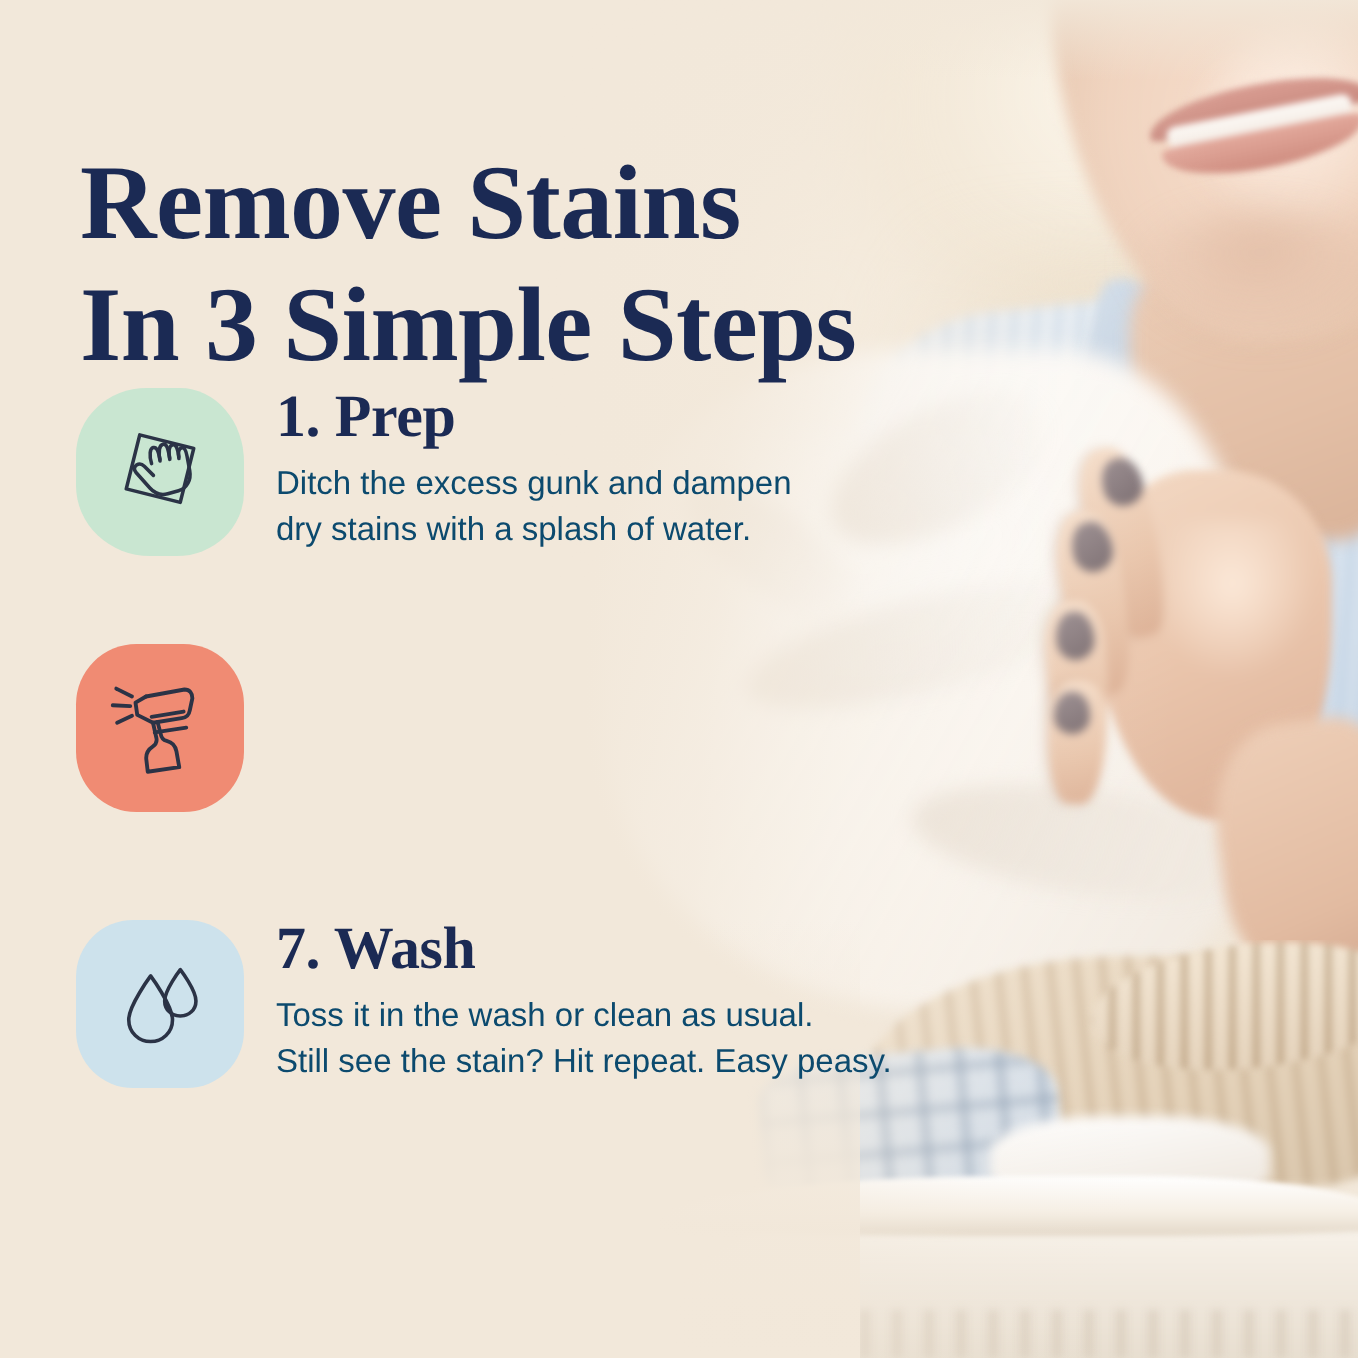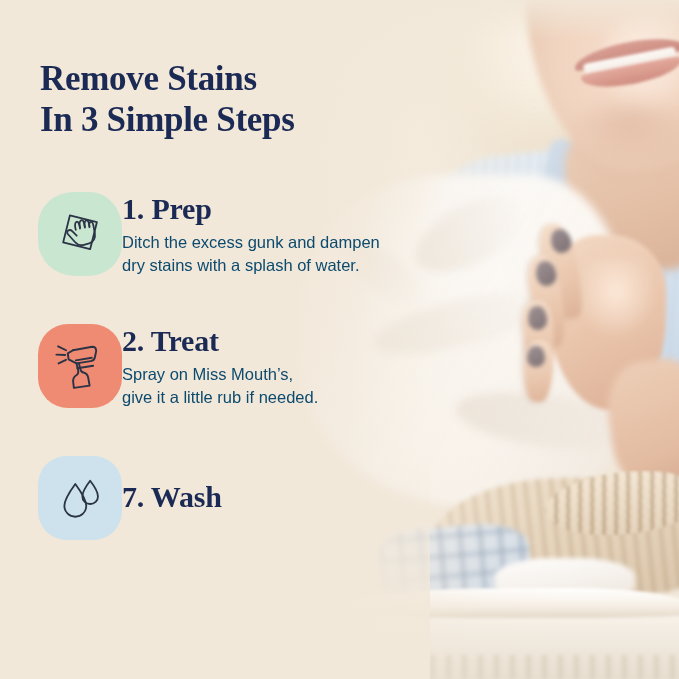--- a/index.html
+++ b/index.html
@@ -331,31 +331,32 @@
     position: absolute;
     inset: 0;
   }
   .headline {
     position: absolute;
     left: 40px; top: 36px;
     width: 540px;
     color: #1b2a54;
     font-family: "Liberation Serif", "DejaVu Serif", serif;
     font-weight: bold;
-    font-size: 35px;
+    font-size: 53px;
     line-height: 1.16;
     letter-spacing: -0.3px;
     white-space: pre-line;
   }
 
   .step {
     position: absolute;
     left: 38px;
     display: flex;
-    align-items: center;
+    align-items: flex-end;
+    gap: 16px;
   }
   .step-1 { top: 190px; }
   .step-2 { top: 322px; }
   .step-3 { top: 456px; }
 
   .icon-tile {
     flex: 0 0 auto;
     width: 84px;
     height: 84px;
     border-radius: 34% 34% 34% 34% / 34% 34% 34% 34%;
@@ -475,33 +476,30 @@
           <path d="M24 14 L46 10 c3 0 4.5 2 4.5 5 L49 22 c-0.4 2.6 -2 4 -4.6 4.4 L28 29"></path>
           <path d="M24 14 L18 17.5 L19 24.5 L28 29"></path>
           <path d="M28 29 L30 38 c0.4 2.4 -0.6 3.6 -2.2 4.6 c-2.8 1.8 -4 4.4 -3.6 7.6 L25 57 l18 -2.6 l-1.6 -9 c-0.6 -3.2 -2.4 -5.2 -5.6 -6 c-2 -0.5 -3 -1.6 -3.4 -4 L30.6 28.5"></path>
           <path d="M27.2 25.6 L45.5 22.6"></path>
           <path d="M29 34.5 L47 31.8"></path>
           <path d="M16 14 L7 9.5"></path>
           <path d="M15 19.5 L5 19"></path>
           <path d="M16 25 L7.5 29"></path>
         </svg>
       </div>
-      <div class="step-text">
-        <p class="step-title">2. Treat</p>
-        <p class="step-desc">Spray on Miss Mouth’s,
-give it a little rub if needed.</p>
-      </div>
     </div>
 
     <div class="step step-3">
       <div class="icon-tile blue">
         <svg width="50" height="50" viewBox="0 0 64 64" fill="none" stroke="#2b3346" stroke-width="2.3" stroke-linecap="round" stroke-linejoin="round">
           <path d="M26 14 C26 14 12 33 12 42 c0 8.3 6.5 14 14 14 c7.5 0 14 -5.7 14 -14 C40 33 26 14 26 14 Z"></path>
           <path d="M45 10 C45 10 35 23 35 30 c0 5.7 4.5 9.7 10 9.7 c5.5 0 10 -4 10 -9.7 C55 23 45 10 45 10 Z"></path>
         </svg>
       </div>
       <div class="step-text">
         <p class="step-title">7. Wash</p>
+        <p class="step-desc">Toss it in the wash or clean as usual.
+Still see the stain? Hit repeat. Easy peasy.</p>
       </div>
     </div>
 
   </div>
 </div>
 
 </body></html>

